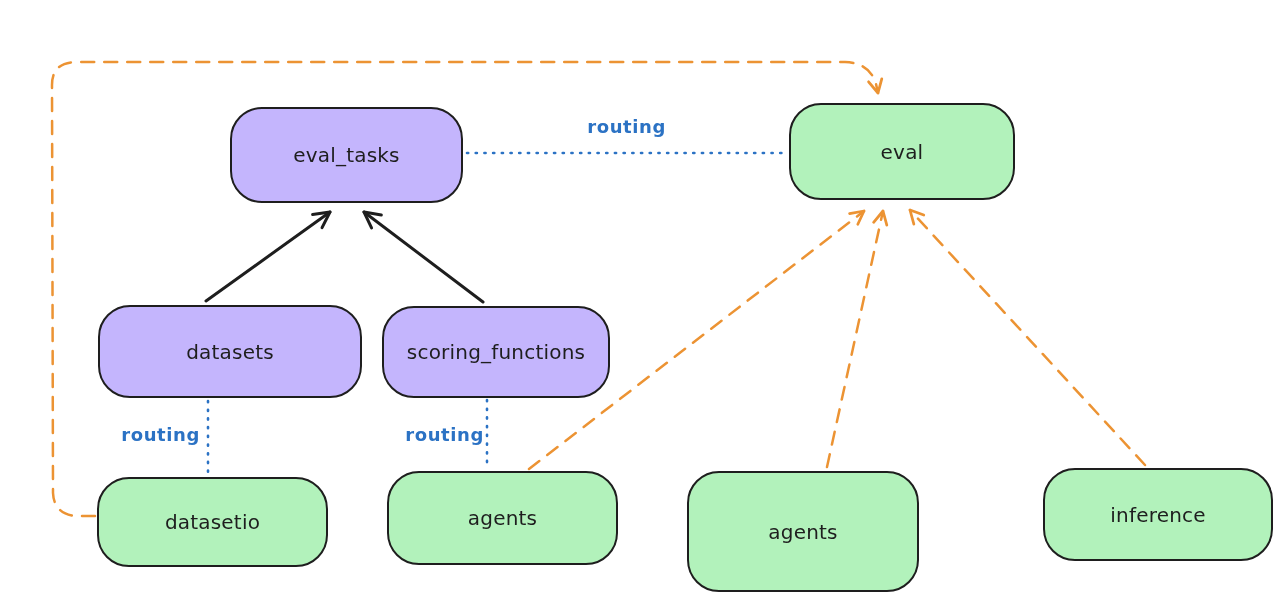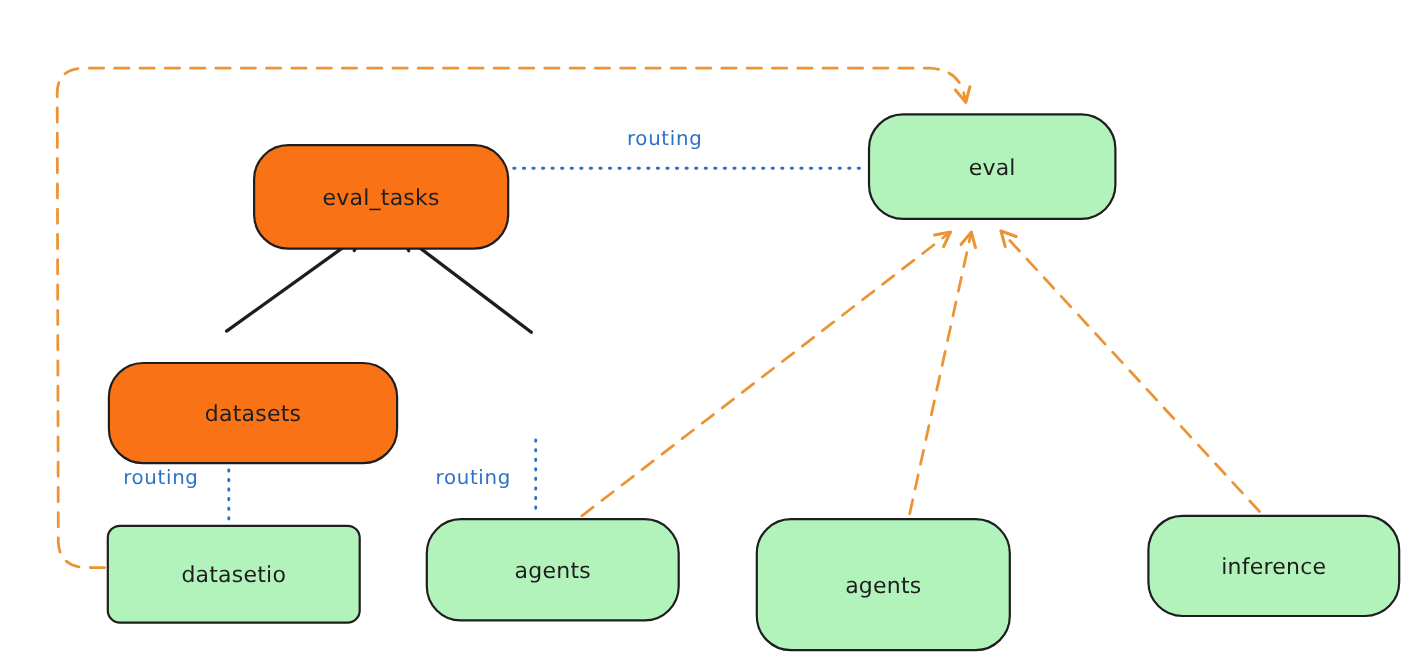--- a/index.html
+++ b/index.html
@@ -27,29 +27,29 @@
     border: 2.6px solid #1e1e1e;
     border-radius: 32px;
     display: flex;
     align-items: center;
     justify-content: center;
     color: #1e1e1e;
     font-size: 20px;
     letter-spacing: 0.2px;
     white-space: nowrap;
   }
-  .node.blue  { background: #f97316; margin-top: 24px; }
+  .node.blue  { background: #c4b5fd; }
   .node.green { background: #b2f2bb; }
   .edge-label {
     position: absolute;
     color: #2b72c4;
     font-size: 18px;
-    font-weight: 400;
+    font-weight: 700;
     letter-spacing: 0.6px;
-    text-align: left;
+    text-align: right;
   }
 </style>
 </head>
 <body>
 
 <div class="canvas">
 
   <svg class="wires" width="1280" height="596" viewBox="0 0 1280 596">
     <defs>
       <marker id="ah-black" markerWidth="8" markerHeight="8" refX="6.2" refY="3.5" orient="auto" markerUnits="strokeWidth">
@@ -78,22 +78,25 @@
   </div>
 
   <div class="node green" style="left:789px; top:103px; width:226px; height:97px;">
     <span>eval</span>
   </div>
 
   <div class="node blue" style="left:98px; top:305px; width:264px; height:93px;">
     <span>datasets</span>
   </div>
 
+  <div class="node blue" style="left:382px; top:306px; width:228px; height:92px;">
+    <span>scoring_functions</span>
+  </div>
 
-  <div class="node green" style="left:97px; top:477px; width:231px; height:90px;border-radius:12px;">
+  <div class="node green" style="left:97px; top:477px; width:231px; height:90px;">
     <span>datasetio</span>
   </div>
 
   <div class="node green" style="left:387px; top:471px; width:231px; height:94px;">
     <span>agents</span>
   </div>
 
   <div class="node green" style="left:687px; top:471px; width:232px; height:121px;">
     <span>agents</span>
   </div>

